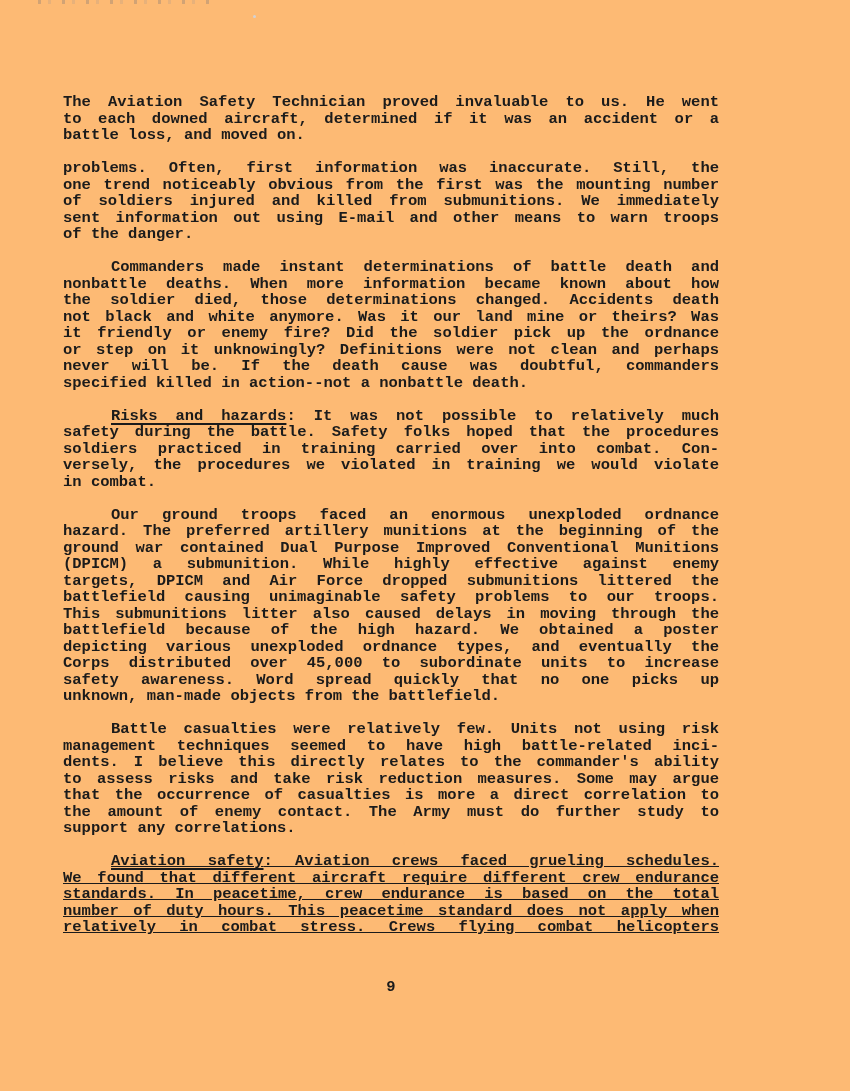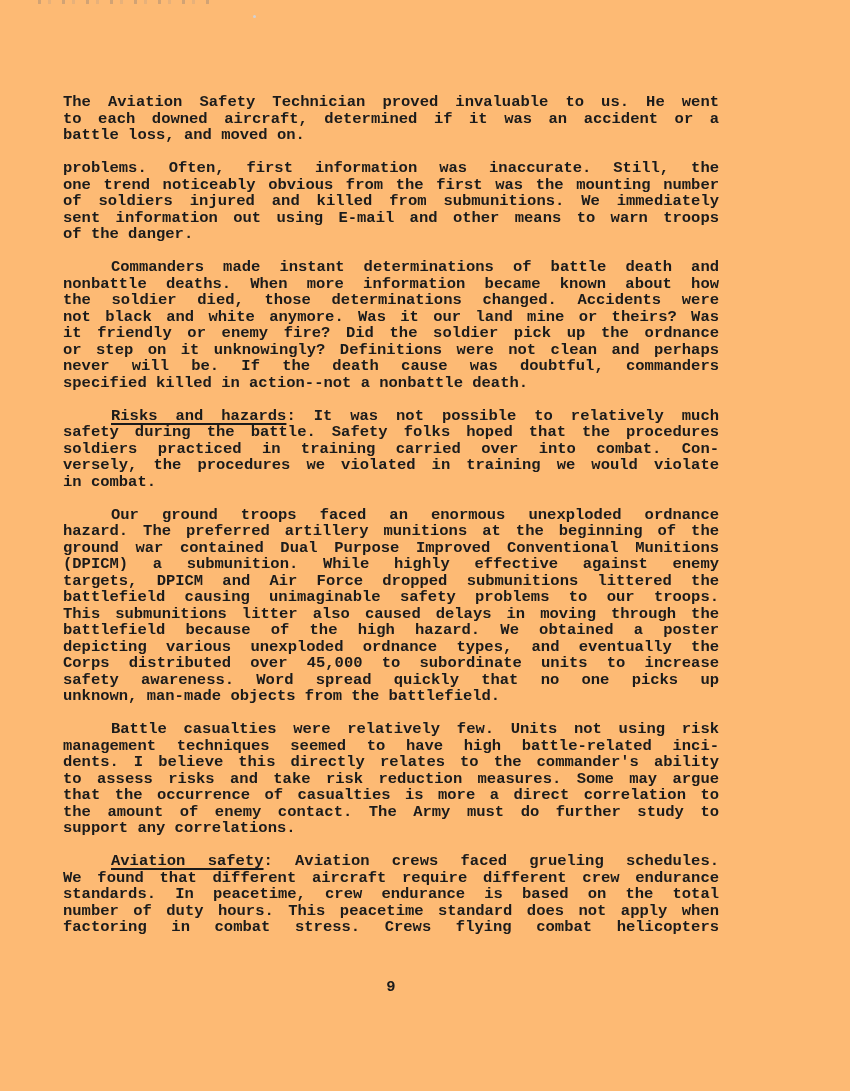--- a/index.html
+++ b/index.html
@@ -45,20 +45,21 @@
     position: absolute;
     left: 63px;
     top: 94px;
     width: 656px;
   }
   .para {
     margin: 0 0 16.5px 0;
   }
   .para:last-child {
     margin-bottom: 11px;
+    text-decoration: underline;
   }
   .line {
     font-size: 15.5px;
     line-height: 16.5px;
     letter-spacing: 0;
     text-align: justify;
     text-align-last: justify;
   }
   .line.last {
     text-align: center;
@@ -103,21 +104,21 @@
       <div class="line">problems.  Often, first information was inaccurate.  Still, the</div>
       <div class="line">one trend noticeably obvious from the first was the mounting number</div>
       <div class="line">of soldiers injured and killed from submunitions.  We immediately</div>
       <div class="line">sent information out using E-mail and other means to warn troops</div>
       <div class="line last">of the danger.</div>
     </div>
 
     <div class="para">
       <div class="line"><span class="indent"></span><span>Commanders made instant determinations of battle death and</span></div>
       <div class="line">nonbattle deaths.  When more information became known about how</div>
-      <div class="line">the soldier died, those determinations changed.  Accidents were</div>
+      <div class="line">the soldier died, those determinations changed.  Accidents death</div>
       <div class="line">not black and white anymore.  Was it our land mine or theirs?  Was</div>
       <div class="line">it friendly or enemy fire?  Did the soldier pick up the ordnance</div>
       <div class="line">or step on it unknowingly?  Definitions were not clean and perhaps</div>
       <div class="line">never will be.  If the death cause was doubtful, commanders</div>
       <div class="line last">specified killed in action--not a nonbattle death.</div>
     </div>
 
     <div class="para">
       <div class="line"><span class="indent"></span><span class="u">Risks and hazards</span><span>:  It was not possible to relatively much</span></div>
       <div class="line">safety during the battle.  Safety folks hoped that the procedures</div>
@@ -149,19 +150,19 @@
       <div class="line">that the occurrence of casualties is more a direct correlation to</div>
       <div class="line">the amount of enemy contact.  The Army must do further study to</div>
       <div class="line last">support any correlations.</div>
     </div>
 
     <div class="para">
       <div class="line"><span class="indent"></span><span class="u">Aviation safety</span><span>:  Aviation crews faced grueling schedules.</span></div>
       <div class="line">We found that different aircraft require different crew endurance</div>
       <div class="line">standards.  In peacetime, crew endurance is based on the total</div>
       <div class="line">number of duty hours.  This peacetime standard does not apply when</div>
-      <div class="line">factoring in combat stress.  Crews flying combat helicopters</div>
+      <div class="line">relatively in combat stress.  Crews flying combat helicopters</div>
     </div>
 
   </div>
 
   <div class="page-number">9</div>
 </div>
 
 </body></html>

